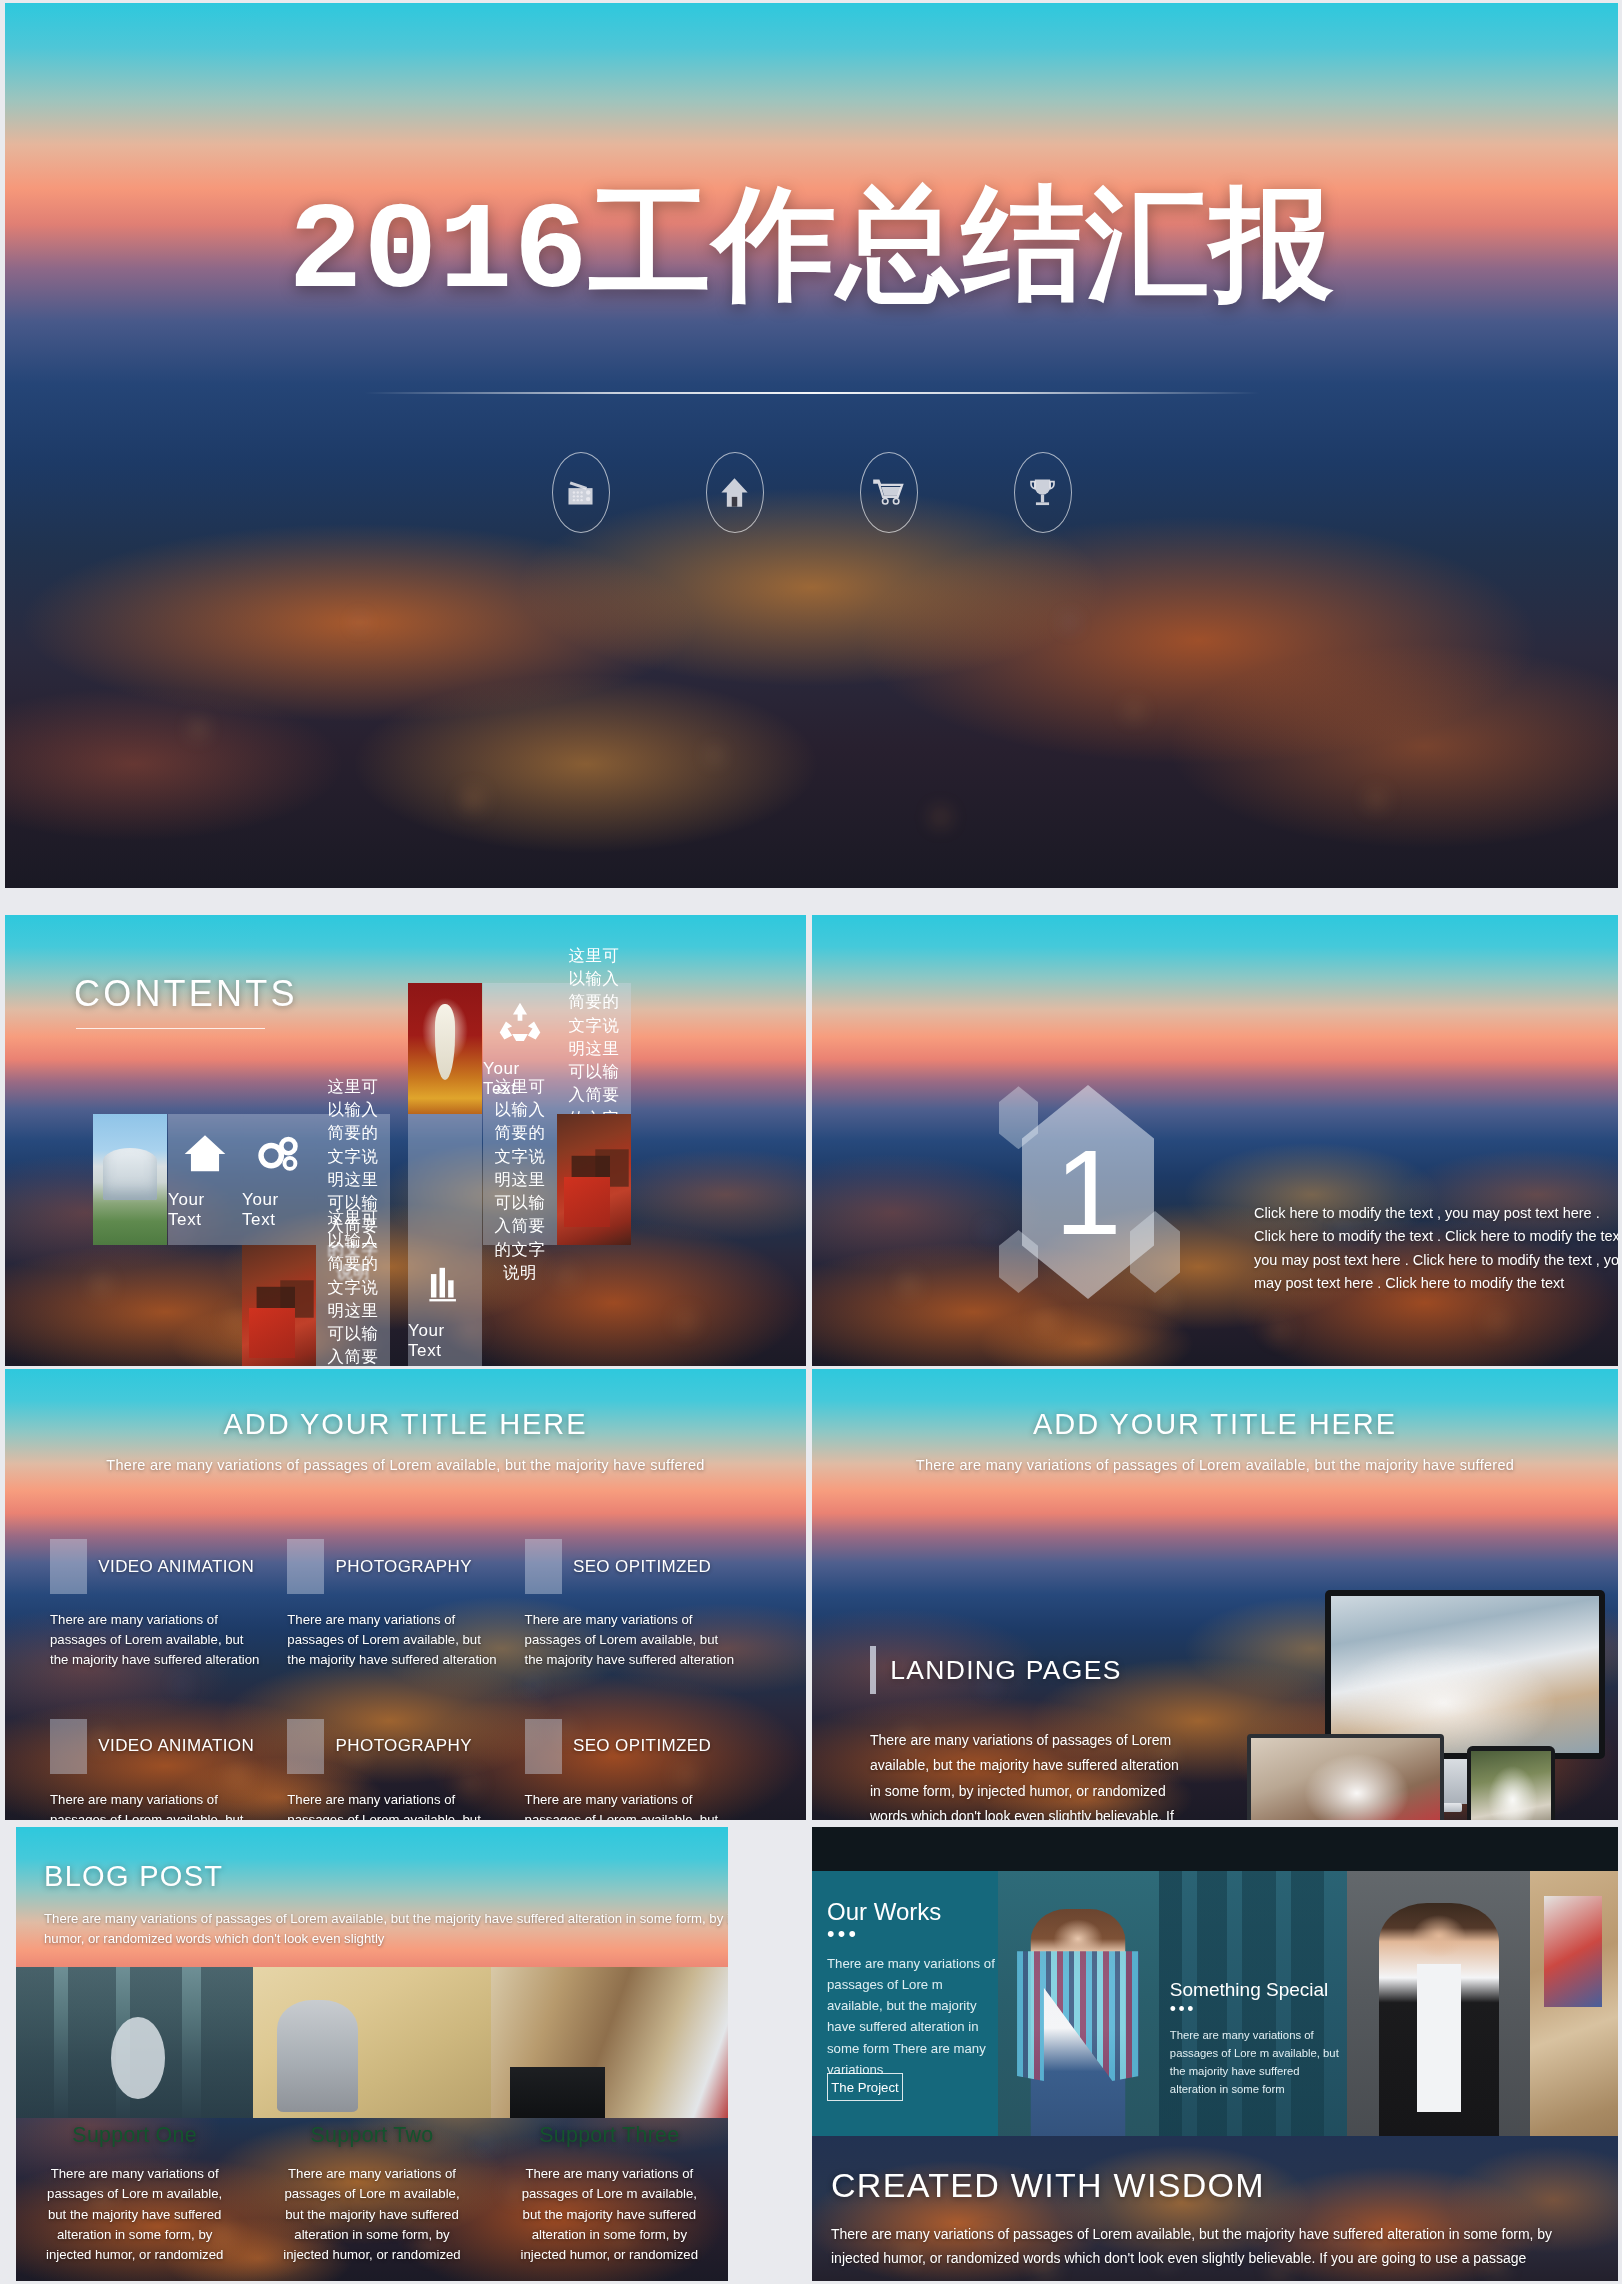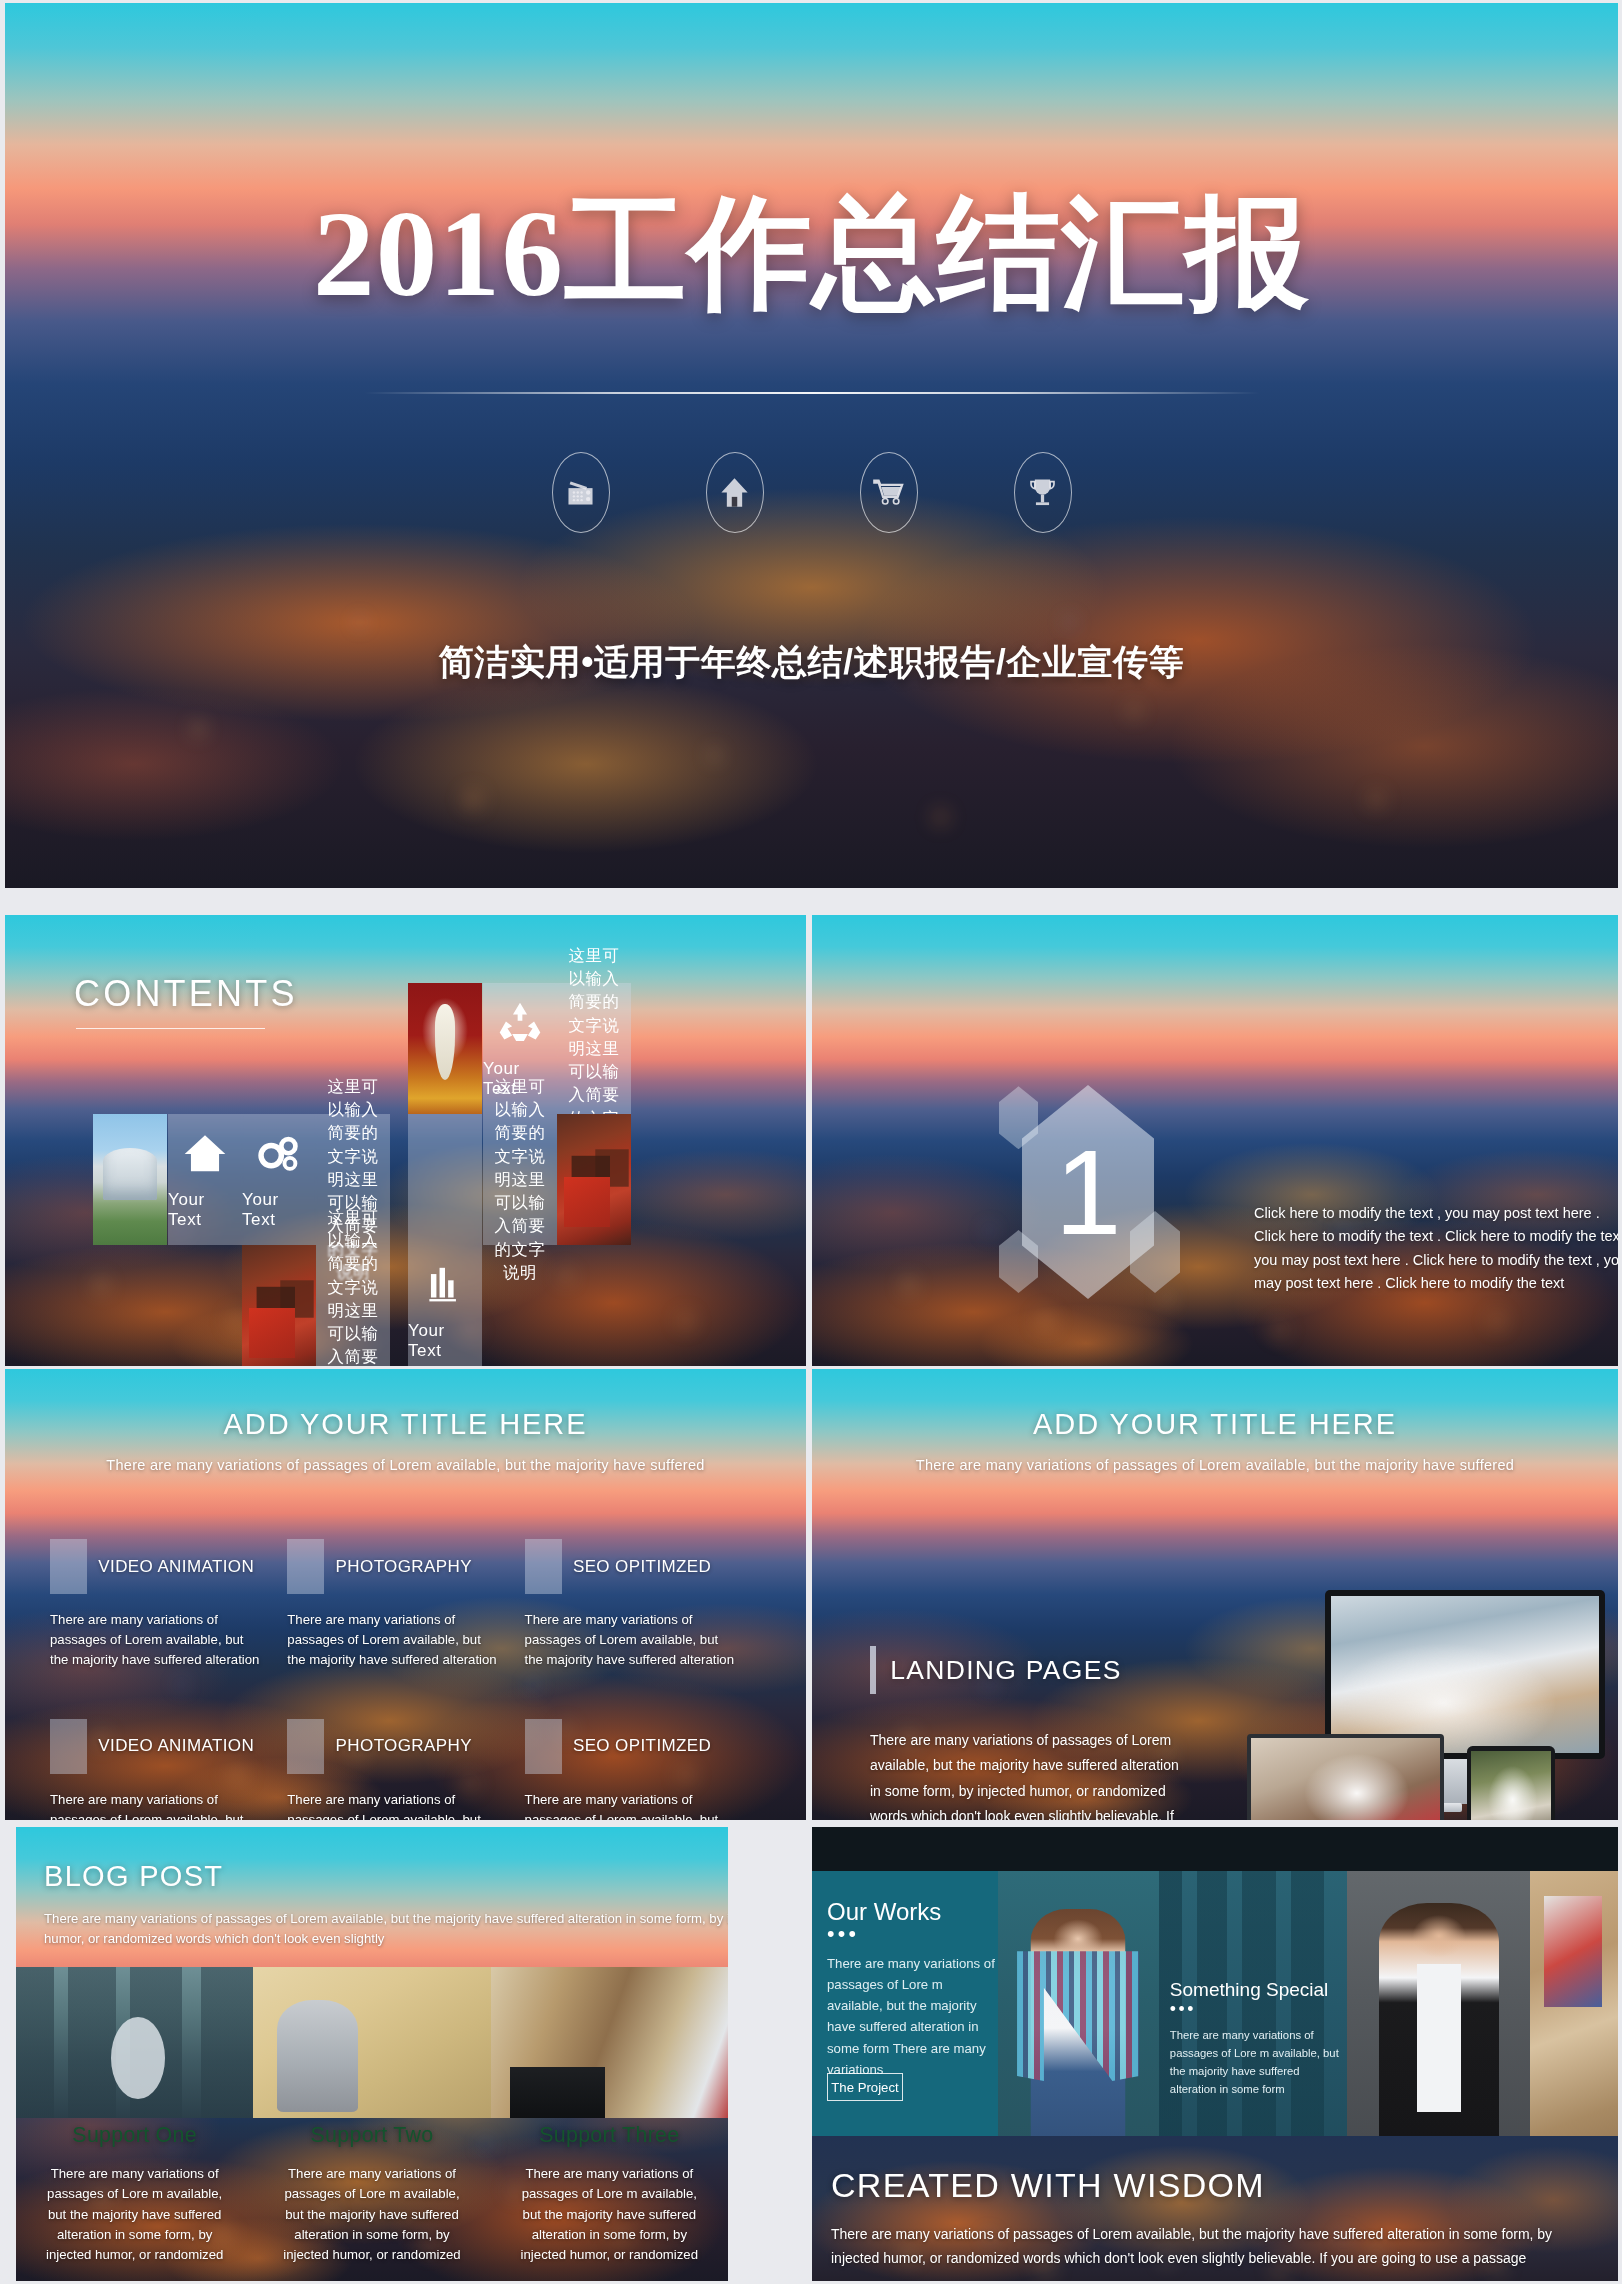--- a/index.html
+++ b/index.html
@@ -67,21 +67,21 @@
         #254577 43%, #1d3a66 52%,
         #20324e 62%, #2a2a3e 73%,
         #28202f 84%, #1a1924 100%);
   }
   #slide-cover .cover-inner{ position:absolute; inset:0; }
   .cover-title{
     position:absolute; left:0; right:0; top:189px;
     text-align:center; color:#fff; font-size:123px; font-weight:bold;
     letter-spacing:1.3px; line-height:1;
     text-shadow:0 3.8px 16.4px rgba(0,0,0,.35);
-    font-family:Liberation Serif, serif;
+    font-family:Liberation Mono, monospace;
   }
   .cover-rule{
     position:absolute; left:50%; transform:translateX(-50%);
     top:389px; width:895px; height:1.9px;
     background:linear-gradient(90deg, rgba(255,255,255,0) 0%, rgba(255,255,255,.75) 28%, rgba(255,255,255,.95) 50%, rgba(255,255,255,.75) 72%, rgba(255,255,255,0) 100%);
   }
   .cover-icons{
     position:absolute; left:0; right:0; top:449px;
     display:flex; justify-content:center; gap:96px;
   }
@@ -449,21 +449,20 @@
       <div class="cov-ico">
         <svg viewBox="0 0 64 64">
             <path d="M18 8h28v14a14 14 0 0 1-28 0z"></path>
             <rect x="29" y="36" width="6" height="14"></rect>
             <rect x="20" y="50" width="24" height="5"></rect>
             <path d="M18 12h-7v5a9 9 0 0 0 7 8zM46 12h7v5a9 9 0 0 1-7 8z" fill="none" style="stroke:rgba(235,235,240,.9);stroke-width:3"></path>
           </svg>
       </div>
     </div>
 
-    <div class="cover-sub">简洁实用•适用于年终总结/述职报告/企业宣传等</div>
   </div>
 </section>
 
 <section class="slide" id="slide-contents">
   <div class="bg-sunset"></div>
   <div class="contents-title">CONTENTS</div>
   <div class="contents-rule"></div>
 
   <div class="tile-grid">
 

